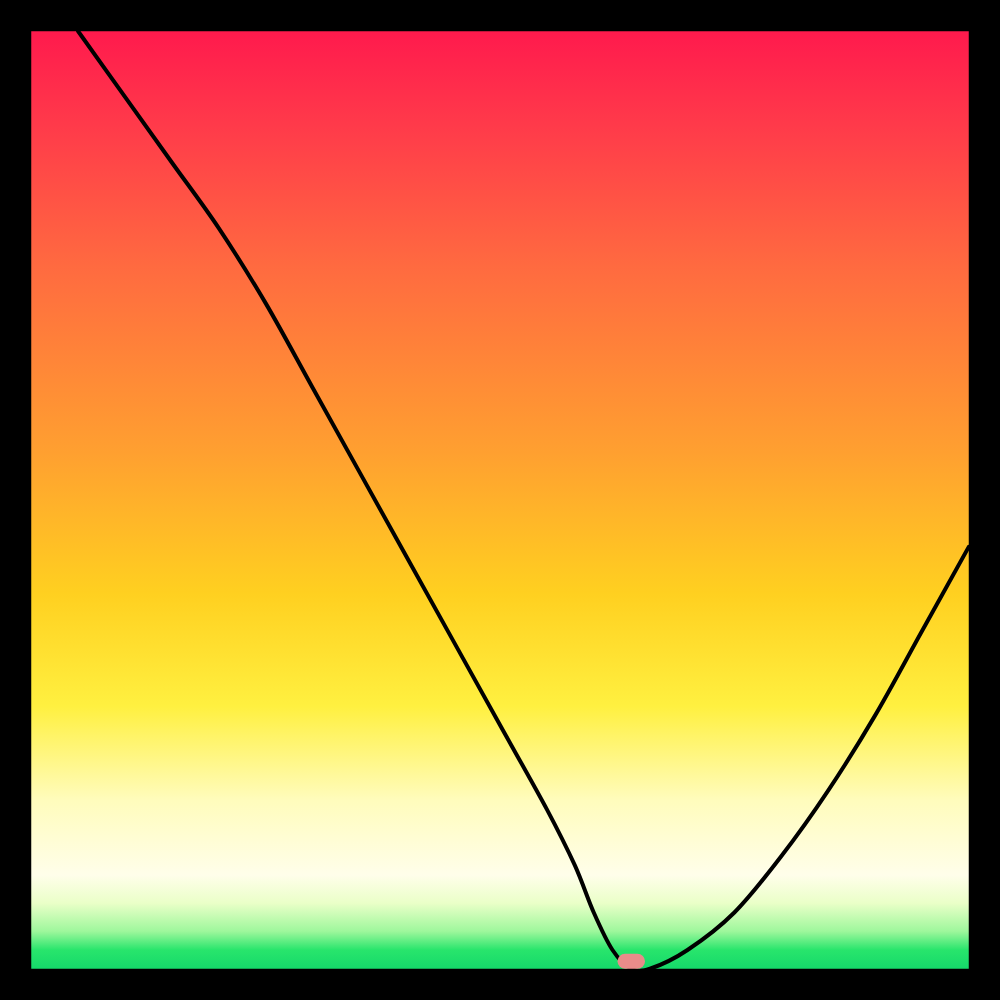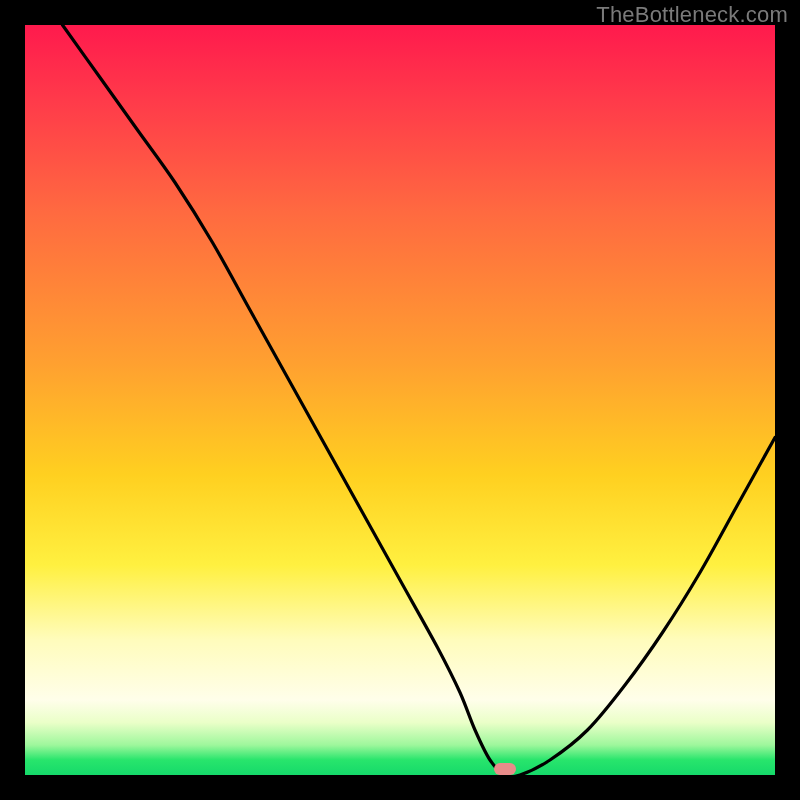--- a/index.html
+++ b/index.html
@@ -63,21 +63,20 @@
     width: 22px;
     height: 12px;
     background: #e98c8a;
     border-radius: 6px;
   }
 </style>
 </head>
 <body>
 
 <div class="frame">
-  <div class="watermark">TheBottleneck.com</div>
 
   <div class="plot-area">
     <svg class="curve" viewBox="0 0 750 750" preserveAspectRatio="none">
       <path d="M 37.5 0.0 C 43.8 8.8, 62.5 35.0, 75.0 52.5 C 87.5 70.0, 100.0 87.5, 112.5 105.0 C 125.0 122.5, 137.5 138.8, 150.0 157.5 C 162.5 176.3, 175.0 196.3, 187.5 217.5 C 200.0 238.8, 212.5 262.5, 225.0 285.0 C 237.5 307.5, 250.0 330.0, 262.5 352.5 C 275.0 375.0, 287.5 397.5, 300.0 420.0 C 312.5 442.5, 325.0 465.0, 337.5 487.5 C 350.0 510.0, 362.5 532.5, 375.0 555.0 C 387.5 577.5, 402.5 603.8, 412.5 622.5 C 422.5 641.3, 428.7 653.8, 435.0 667.5 C 441.2 681.3, 445.0 693.8, 450.0 705.0 C 455.0 716.3, 460.0 727.5, 465.0 735.0 C 470.0 742.5, 475.0 747.5, 480.0 750.0 C 485.0 752.5, 487.5 752.5, 495.0 750.0 C 502.5 747.5, 513.8 742.5, 525.0 735.0 C 536.3 727.5, 550.0 717.5, 562.5 705.0 C 575.0 692.5, 587.5 676.3, 600.0 660.0 C 612.5 643.8, 625.0 626.3, 637.5 607.5 C 650.0 588.8, 662.5 568.8, 675.0 547.5 C 687.5 526.3, 700.0 502.5, 712.5 480.0 C 725.0 457.5, 743.8 423.8, 750.0 412.5" fill="none" stroke="#000" stroke-width="3.2" stroke-linecap="round" stroke-linejoin="round"></path>
     </svg>
     <div class="marker" style="background: rgb(233, 140, 138); left: 469px; top: 738px;"></div>
   </div>
 </div>
 
 </body></html>

